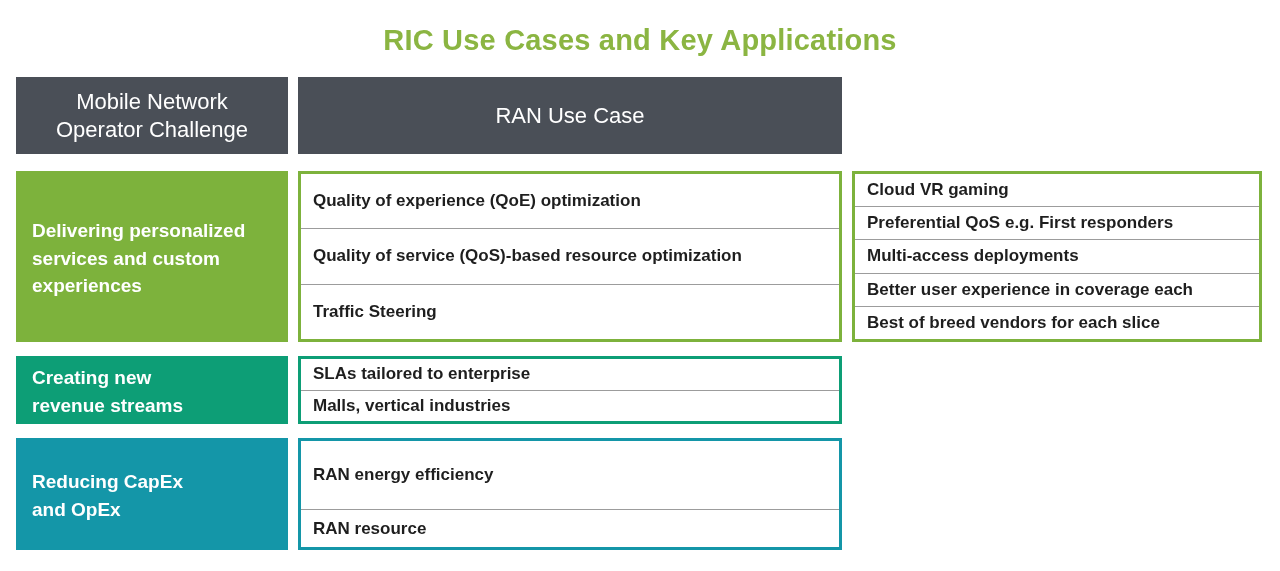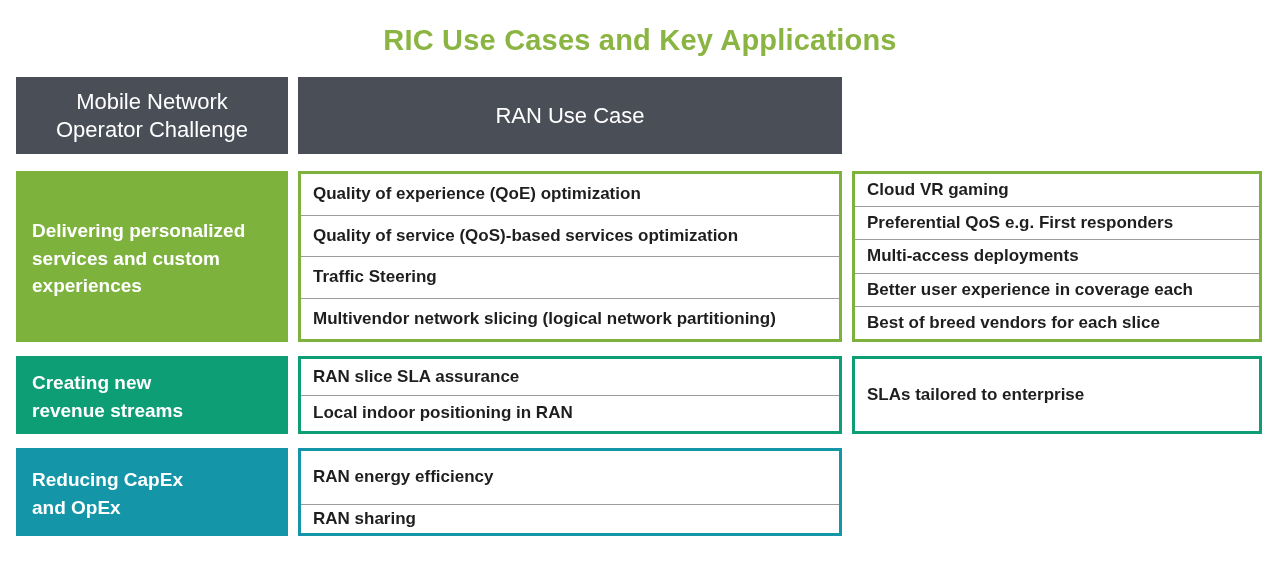--- a/index.html
+++ b/index.html
@@ -44,22 +44,22 @@
     justify-content: center;
     text-align: center;
     font-size: 22px;
     line-height: 1.25;
     padding: 0 20px;
   }
   .group {
     margin-bottom: 14px;
   }
   .group.g0 { height: 171px; }
-  .group.g1 { height: 78px; }
-  .group.g2 { height: 88px; margin-bottom: 12px; }
+  .group.g1 { height: 68px; }
+  .group.g2 { height: 112px; margin-bottom: 12px; }
   .challenge-block {
     background: var(--gcolor);
     color: #ffffff;
     font-weight: bold;
     font-size: 19px;
     line-height: 1.45;
     display: flex;
     flex-direction: column;
     justify-content: center;
     padding: 4px 14px 0 16px;
@@ -100,48 +100,44 @@
       <div class="header-cell">RAN Use Case</div>
     </div>
 
     <div style="display: contents;">
   <div class="trow group g0" style="--gcolor: #7DB23C;">
     <div class="challenge-block">Delivering personalized
 services and custom
 experiences</div>
     <div class="cellbox">
             <div class="cell">Quality of experience (QoE) optimization</div>
-            <div class="cell">Quality of service (QoS)-based services optimization</div>
+            <div class="cell">Quality of service (QoS)-based resource optimization</div>
             <div class="cell">Traffic Steering</div>
-            <div class="cell">Multivendor network slicing (logical network partitioning)</div>
           </div>
     <div class="cellbox">
             <div class="cell">Cloud VR gaming</div>
             <div class="cell">Preferential QoS e.g. First responders</div>
             <div class="cell">Multi-access deployments</div>
             <div class="cell">Better user experience in coverage each</div>
             <div class="cell">Best of breed vendors for each slice</div>
           </div>
   </div>
 
   <div class="trow group g1" style="--gcolor: #0D9E76;">
     <div class="challenge-block">Creating new
 revenue streams</div>
     <div class="cellbox">
-            <div class="cell">RAN slice SLA assurance</div>
-            <div class="cell">Local indoor positioning in RAN</div>
-          </div>
-    <div class="cellbox">
             <div class="cell">SLAs tailored to enterprise</div>
+            <div class="cell">Malls, vertical industries</div>
           </div>
   </div>
 
   <div class="trow group g2" style="--gcolor: #1496A8;">
     <div class="challenge-block">Reducing CapEx
 and OpEx</div>
     <div class="cellbox">
             <div class="cell">RAN energy efficiency</div>
-            <div class="cell">RAN sharing</div>
+            <div class="cell">RAN resource</div>
           </div>
   </div>
 </div>
   </div>
 </div>
 
 </body></html>

